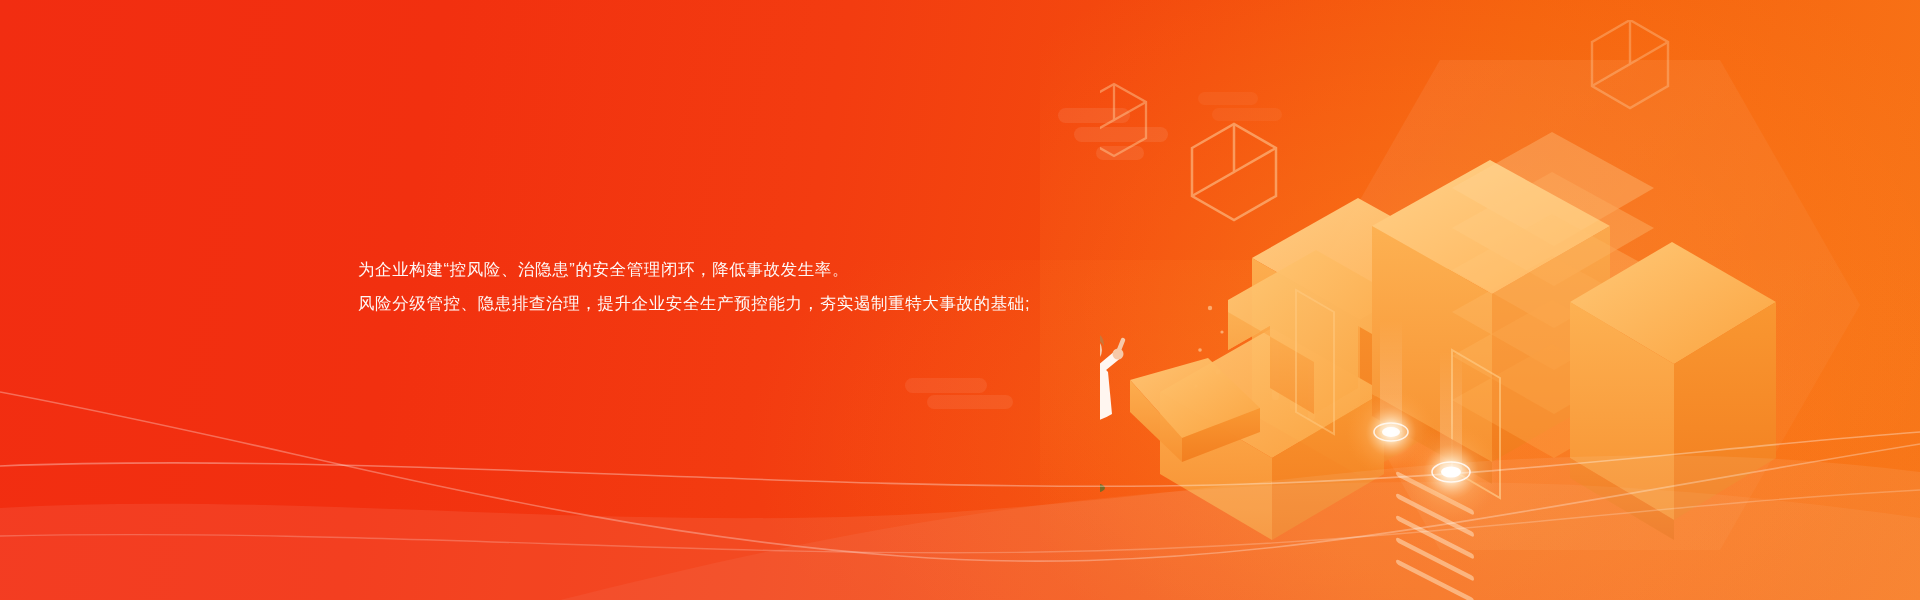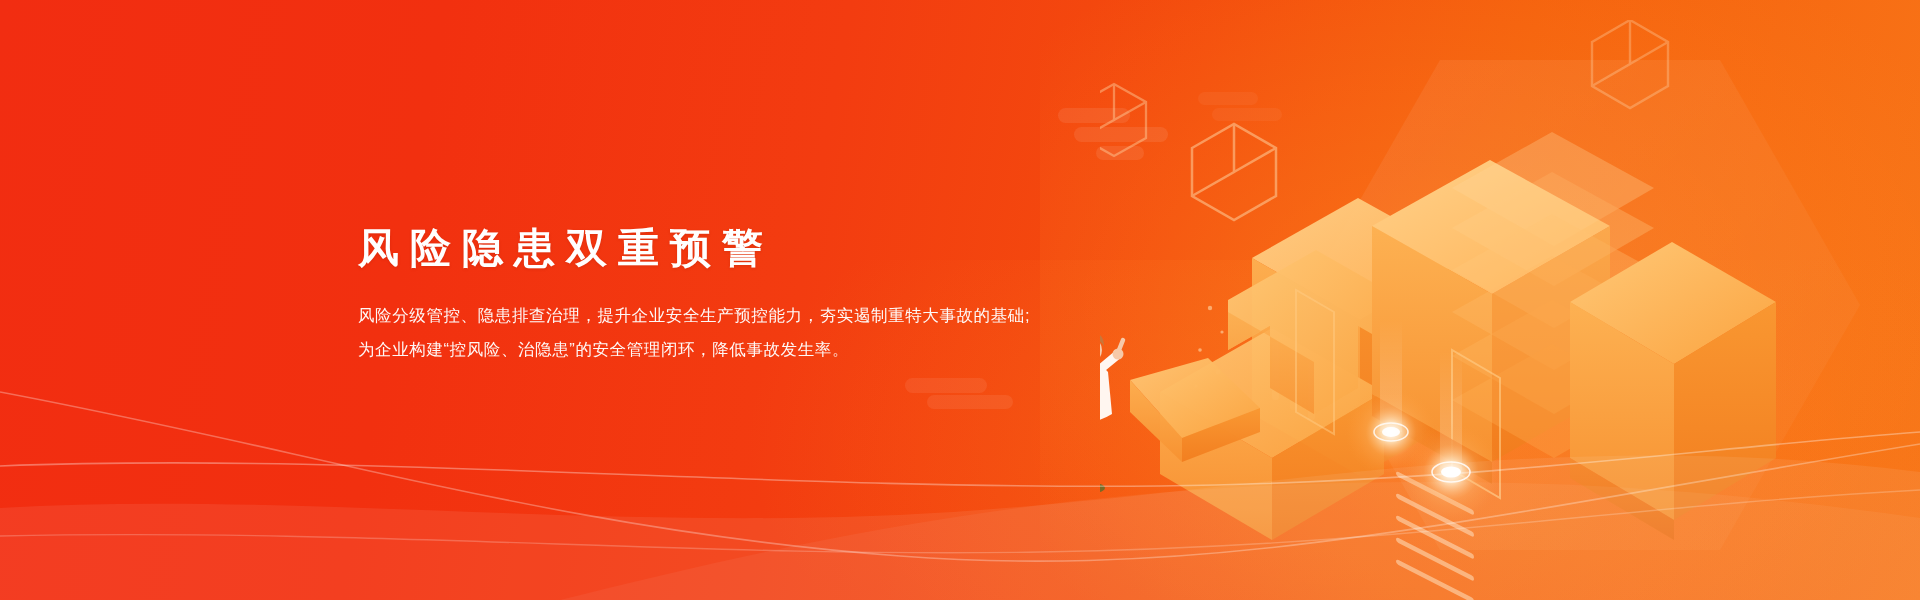--- a/index.html
+++ b/index.html
@@ -283,20 +283,19 @@
 
   <svg class="waves" viewBox="0 0 1920 260" preserveAspectRatio="none" xmlns="http://www.w3.org/2000/svg">
     <path d="M0,168 C300,150 640,196 980,170 C1280,148 1560,86 1920,132 L1920,260 L0,260 Z" fill="#FFFFFF" opacity=".075"></path>
     <path d="M0,126 C360,112 760,150 1160,146 C1480,142 1700,108 1920,92" fill="none" stroke="#FFFFFF" stroke-opacity=".34" stroke-width="1.6"></path>
     <path d="M0,52 C320,112 560,190 900,216 C1220,240 1480,176 1920,104" fill="none" stroke="#FFFFFF" stroke-opacity=".30" stroke-width="1.6"></path>
     <path d="M0,196 C380,188 700,218 1040,212 C1400,206 1620,166 1920,150" fill="none" stroke="#FFFFFF" stroke-opacity=".22" stroke-width="1.4"></path>
     <path d="M560,260 C760,210 980,160 1260,146 C1520,134 1720,150 1920,178 L1920,260 Z" fill="#FFFFFF" opacity=".05"></path>
   </svg>
 
   <div class="copy">
-    <h1 class="title">风险隐患双重预警</h1>
     <div class="subtitle">
+      <p class="sub-line">为企业构建“控风险、治隐患”的安全管理闭环，降低事故发生率。</p>
       <p class="sub-line">风险分级管控、隐患排查治理，提升企业安全生产预控能力，夯实遏制重特大事故的基础;</p>
-      <p class="sub-line">为企业构建“控风险、治隐患”的安全管理闭环，降低事故发生率。</p>
     </div>
   </div>
 
 </div>
 
 </body></html>

